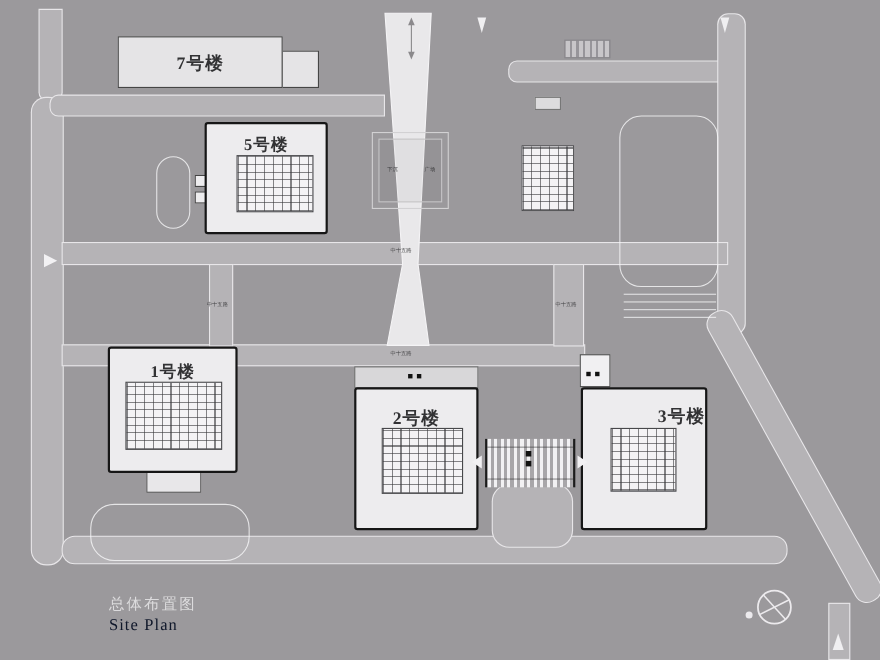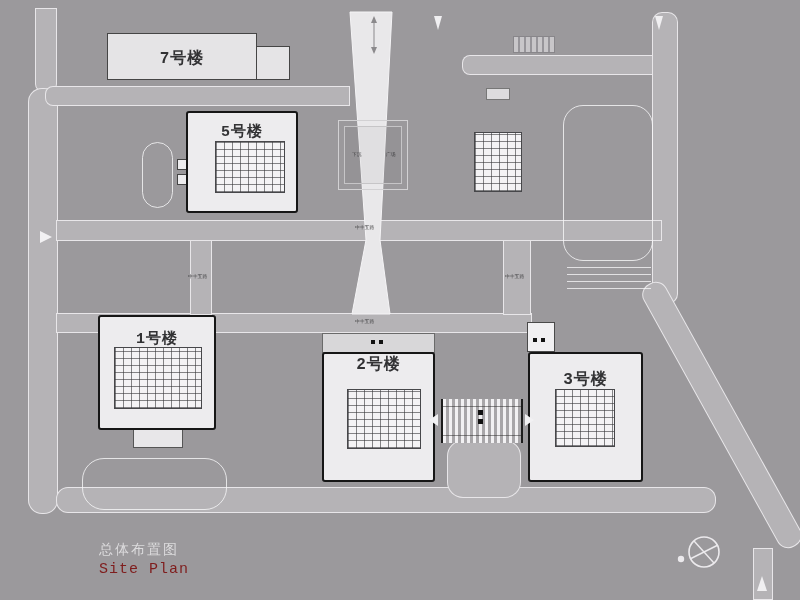--- a/index.html
+++ b/index.html
@@ -1,18 +1,18 @@
 <!DOCTYPE html>
 <html><head>
 <meta charset="utf-8">
 <style>
   html,body{margin:0;padding:0;background:#777;}
   #canvas{
     position:relative;width:800px;height:600px;overflow:hidden;
-    background:#9b999c;font-family:Liberation Mono, monospace;
+    background:#9b999c;font-family:Liberation Serif, serif;
   }
   .road{position:absolute;background:#b5b3b6;border:1px solid rgba(246,245,247,.78);box-sizing:border-box;}
   .curb{position:absolute;background:transparent;border:1px solid rgba(248,247,249,.8);box-sizing:border-box;}
   .pline{position:absolute;height:1px;background:rgba(250,249,251,.75);}
   .layer{position:absolute;left:0;top:0;pointer-events:none;}
   .bldg{position:absolute;background:#edecee;border:2px solid #161616;border-radius:3px;box-sizing:border-box;text-align:center;}
   .bldg7{position:absolute;background:#e5e4e6;border:1px solid #454545;box-sizing:border-box;}
   .blbl{font-weight:bold;font-size:15px;color:#323234;letter-spacing:1px;}
   .plan{position:absolute;background-color:#f4f3f5;
         background-image:repeating-linear-gradient(0deg,rgba(55,55,58,.6) 0 1px,transparent 1px 7px),
@@ -25,21 +25,21 @@
   .plaza-frame{position:absolute;border:1px solid #d2d1d3;box-sizing:border-box;}
   .plaza-frame.inner{border-color:#c6c5c7;background:rgba(0,0,0,.035);}
   .connector{position:absolute;left:441px;top:399px;width:82px;height:44px;box-sizing:border-box;
              background:repeating-linear-gradient(90deg,#f2f1f3 0 3px,#a8a6a9 3px 6px);
              border-left:2px solid #1c1c1c;border-right:2px solid #1c1c1c;}
   .connector .hline{position:absolute;left:0;width:100%;height:1px;background:rgba(40,40,40,.5);}
   .ramp{position:absolute;left:513px;top:36px;width:42px;height:17px;box-sizing:border-box;
         background:repeating-linear-gradient(90deg,#c8c6c9 0 4px,#97959a 4px 6px);
         border:1px solid #88868a;}
   .title-cn{position:absolute;left:99px;top:541px;font-size:14px;color:#dcdbdd;letter-spacing:2px;}
-  .title-en{position:absolute;left:99px;top:561px;font-size:15px;color:#7f1d1d;letter-spacing:1px;}
+  .title-en{position:absolute;left:99px;top:561px;font-size:15px;color:#0f172a;letter-spacing:1px;}
   .tab{position:absolute;background:#edecee;border:1px solid #444;box-sizing:border-box;}
 </style>
 </head>
 <body>
 
 <div id="canvas">
 
   <div class="road" style="left:35px;top:8px;width:22px;height:84px;border-radius:0 0 8px 8px;"></div>
   <div class="road" style="left:28px;top:88px;width:30px;height:426px;border-radius:14px;"></div>
   <div class="road" style="left:45px;top:86px;width:305px;height:20px;border-radius:8px 0 0 8px;"></div>
@@ -92,29 +92,29 @@
   <div class="annex" style="left:133px;top:428px;width:50px;height:20px;background:#e8e7e9;border:1px solid #555;"></div>
   <div class="bldg" style="left:98px;top:315px;width:118px;height:115px;">
     <div class="blbl" style="margin-top:12px;">1号楼</div>
   </div>
   <div class="plan" style="left:114px;top:347px;width:88px;height:62px;"></div>
 
   <div class="annex" style="left:322px;top:333px;width:113px;height:20px;background:#d8d7d9;border:1px solid #6a6a6a;"></div>
   <div class="dot" style="left:371px;top:340px;width:4px;height:4px;"></div>
   <div class="dot" style="left:379px;top:340px;width:4px;height:4px;"></div>
   <div class="bldg" style="left:322px;top:352px;width:113px;height:130px;">
-    <div class="blbl" style="margin-top:0;font-size:16px;">2号楼</div>
+    <div class="blbl" style="margin-top:16px;font-size:16px;">2号楼</div>
   </div>
   <div class="plan" style="left:347px;top:389px;width:74px;height:60px;"></div>
 
   <div class="annex" style="left:527px;top:322px;width:28px;height:30px;background:#f1f0f2;border:1px solid #4a4a4a;"></div>
   <div class="dot" style="left:533px;top:338px;width:4px;height:4px;"></div>
   <div class="dot" style="left:541px;top:338px;width:4px;height:4px;"></div>
   <div class="bldg" style="left:528px;top:352px;width:115px;height:130px;">
-    <div class="blbl" style="margin-top:15px;font-size:16px;">3号楼</div>
+    <div class="blbl" style="margin-top:15px;font-size:16px;text-align:right;">3号楼</div>
   </div>
   <div class="plan" style="left:555px;top:389px;width:60px;height:58px;"></div>
 
   <div class="connector">
     <div class="hline" style="top:7px;"></div>
     <div class="hline" style="bottom:7px;"></div>
   </div>
   <div class="dot" style="left:478px;top:410px;width:5px;height:5px;"></div>
   <div class="dot" style="left:478px;top:419px;width:5px;height:5px;"></div>
   <div class="tri" style="left:429px;top:414px;border-top:6px solid transparent;border-bottom:6px solid transparent;border-right:9px solid #f2f1f3;"></div>

